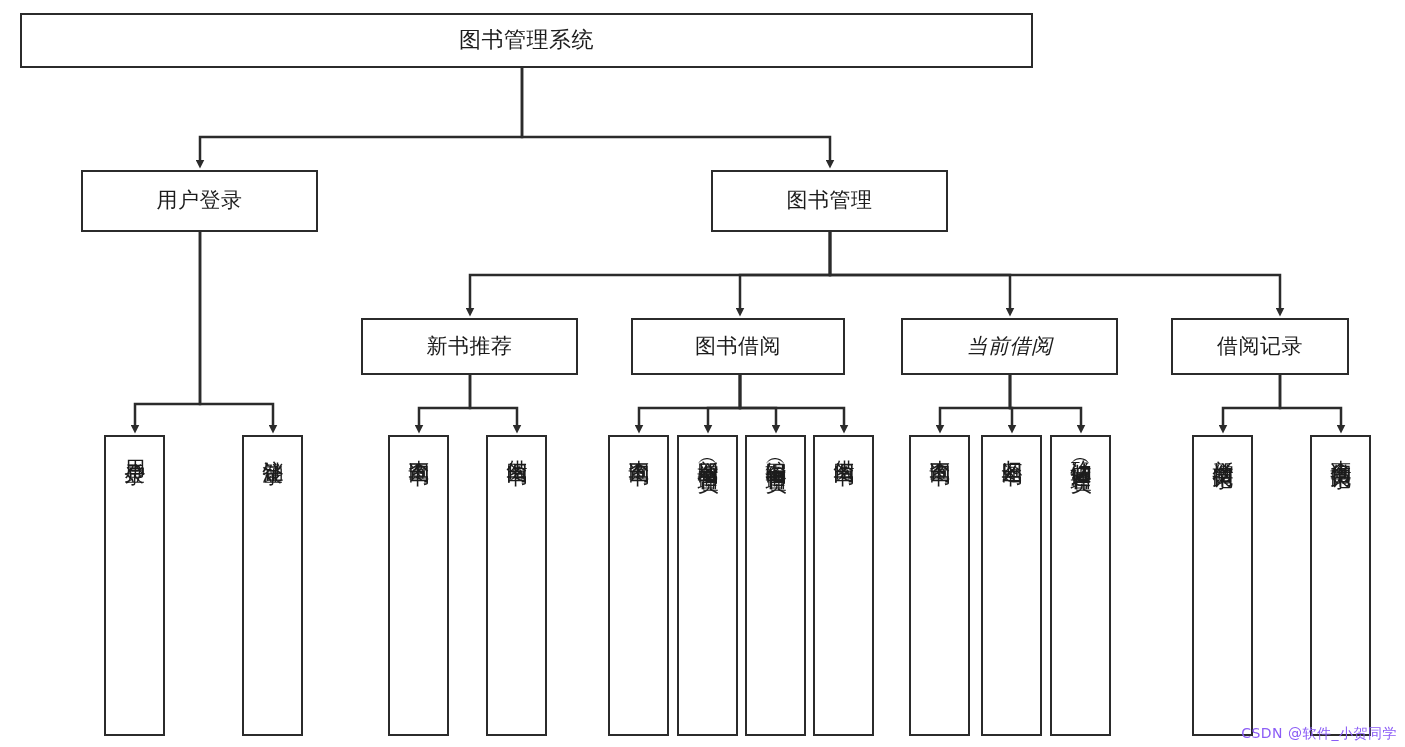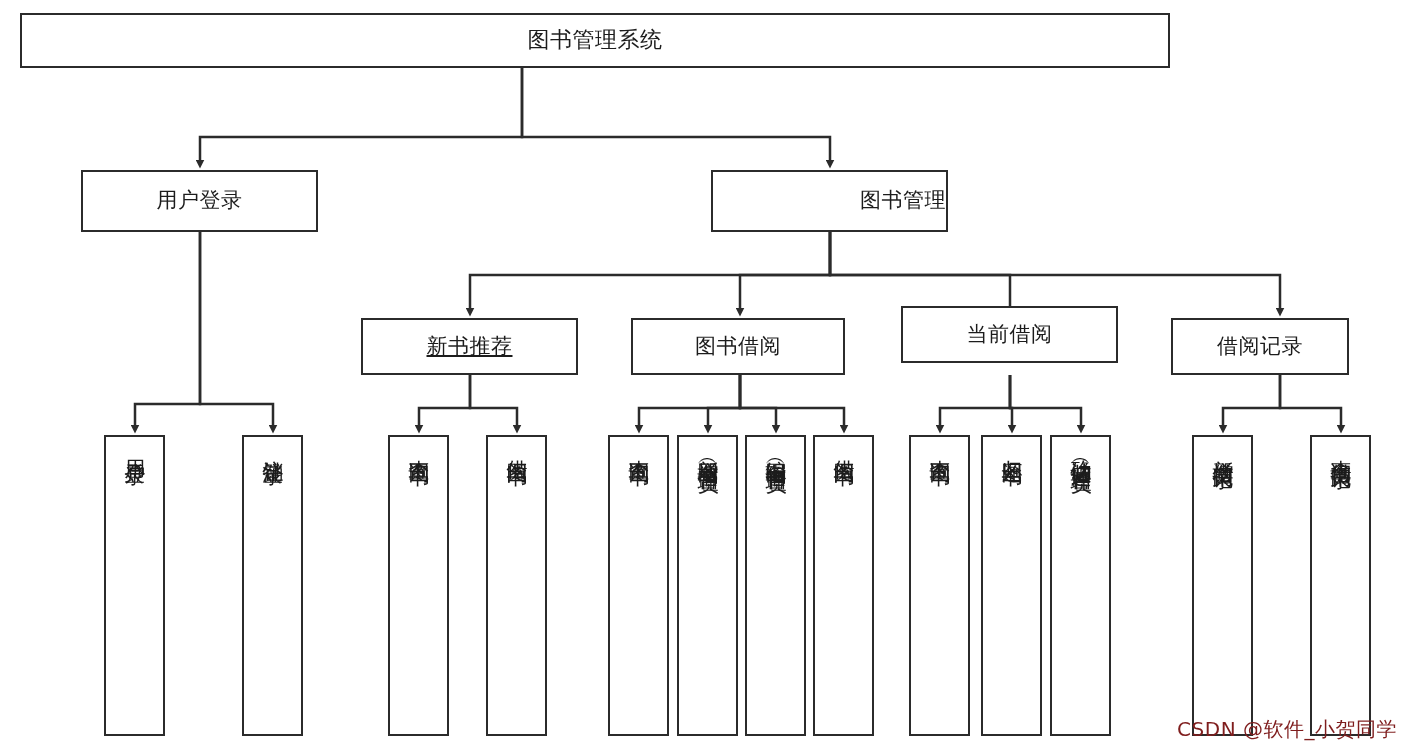--- a/index.html
+++ b/index.html
@@ -58,22 +58,22 @@
     letter-spacing: 2px;
     line-height: 1;
   }
   .node.root .node-label {
     font-size: 22px;
   }
   .watermark {
     position: absolute;
     right: 8px;
     bottom: 4px;
-    font-size: 20px;
-    color: #7f1d1d;
+    font-size: 14px;
+    color: #8b5cf6;
     letter-spacing: 0.5px;
     white-space: pre;
     pointer-events: none;
   }
 </style>
 </head>
 <body>
 
 <div id="diagram-root">
   <svg class="edges" viewBox="0 0 1405 747">
@@ -98,36 +98,36 @@
         <path d="M 740 375 L 740 408 L 776 408 L 776 426" fill="none" stroke="#2b2b2b" stroke-width="2.5" marker-end="url(#arrowhead)"></path>
         <path d="M 740 375 L 740 408 L 844 408 L 844 426" fill="none" stroke="#2b2b2b" stroke-width="2.5" marker-end="url(#arrowhead)"></path>
         <path d="M 1010 375 L 1010 408 L 940 408 L 940 426" fill="none" stroke="#2b2b2b" stroke-width="2.5" marker-end="url(#arrowhead)"></path>
         <path d="M 1010 375 L 1010 408 L 1012 408 L 1012 426" fill="none" stroke="#2b2b2b" stroke-width="2.5" marker-end="url(#arrowhead)"></path>
         <path d="M 1010 375 L 1010 408 L 1081 408 L 1081 426" fill="none" stroke="#2b2b2b" stroke-width="2.5" marker-end="url(#arrowhead)"></path>
         <path d="M 1280 375 L 1280 408 L 1223 408 L 1223 426" fill="none" stroke="#2b2b2b" stroke-width="2.5" marker-end="url(#arrowhead)"></path>
         <path d="M 1280 375 L 1280 408 L 1341 408 L 1341 426" fill="none" stroke="#2b2b2b" stroke-width="2.5" marker-end="url(#arrowhead)"></path>
       </g>
   </svg>
   <div id="node-layer">
-      <div class="node horizontal root" style="left: 20px; top: 13px; width: 1150px; height: 55px; border-color: rgb(43, 43, 43); background: rgb(255, 255, 255);">
+      <div class="node horizontal root" style="left: 20px; top: 13px; width: 1013px; height: 55px; border-color: rgb(43, 43, 43); background: rgb(255, 255, 255);">
         <div class="node-label" style="color: rgb(28, 28, 28);">图书管理系统</div>
       </div>
       <div class="node horizontal" style="left: 81px; top: 170px; width: 237px; height: 62px; border-color: rgb(43, 43, 43); background: rgb(255, 255, 255);">
         <div class="node-label" style="color: rgb(28, 28, 28);">用户登录</div>
       </div>
-      <div class="node horizontal" style="left: 711px; top: 170px; width: 237px; height: 62px; border-color: rgb(43, 43, 43); background: rgb(255, 255, 255); justify-content: flex-end;">
+      <div class="node horizontal" style="left: 711px; top: 170px; width: 237px; height: 62px; border-color: rgb(43, 43, 43); background: rgb(255, 255, 255);">
         <div class="node-label" style="color: rgb(28, 28, 28);">图书管理</div>
       </div>
       <div class="node horizontal" style="left: 361px; top: 318px; width: 217px; height: 57px; border-color: rgb(43, 43, 43); background: rgb(255, 255, 255);">
-        <div class="node-label" style="color: rgb(28, 28, 28); text-decoration: underline;">新书推荐</div>
+        <div class="node-label" style="color: rgb(28, 28, 28);">新书推荐</div>
       </div>
       <div class="node horizontal" style="left: 631px; top: 318px; width: 214px; height: 57px; border-color: rgb(43, 43, 43); background: rgb(255, 255, 255);">
         <div class="node-label" style="color: rgb(28, 28, 28);">图书借阅</div>
       </div>
-      <div class="node horizontal" style="left: 901px; top: 306px; width: 217px; height: 57px; border-color: rgb(43, 43, 43); background: rgb(255, 255, 255);">
+      <div class="node horizontal" style="left: 901px; top: 318px; width: 217px; height: 57px; border-color: rgb(43, 43, 43); background: rgb(255, 255, 255); font-style: italic;">
         <div class="node-label" style="color: rgb(28, 28, 28);">当前借阅</div>
       </div>
       <div class="node horizontal" style="left: 1171px; top: 318px; width: 178px; height: 57px; border-color: rgb(43, 43, 43); background: rgb(255, 255, 255);">
         <div class="node-label" style="color: rgb(28, 28, 28);">借阅记录</div>
       </div>
       <div class="node vertical" style="left: 104px; top: 435px; width: 61px; height: 301px; border-color: rgb(43, 43, 43); background: rgb(255, 255, 255);">
         <div class="node-label" style="color: rgb(28, 28, 28);">用户登录</div>
       </div>
       <div class="node vertical" style="left: 242px; top: 435px; width: 61px; height: 301px; border-color: rgb(43, 43, 43); background: rgb(255, 255, 255);">
         <div class="node-label" style="color: rgb(28, 28, 28);">注销登录</div>

